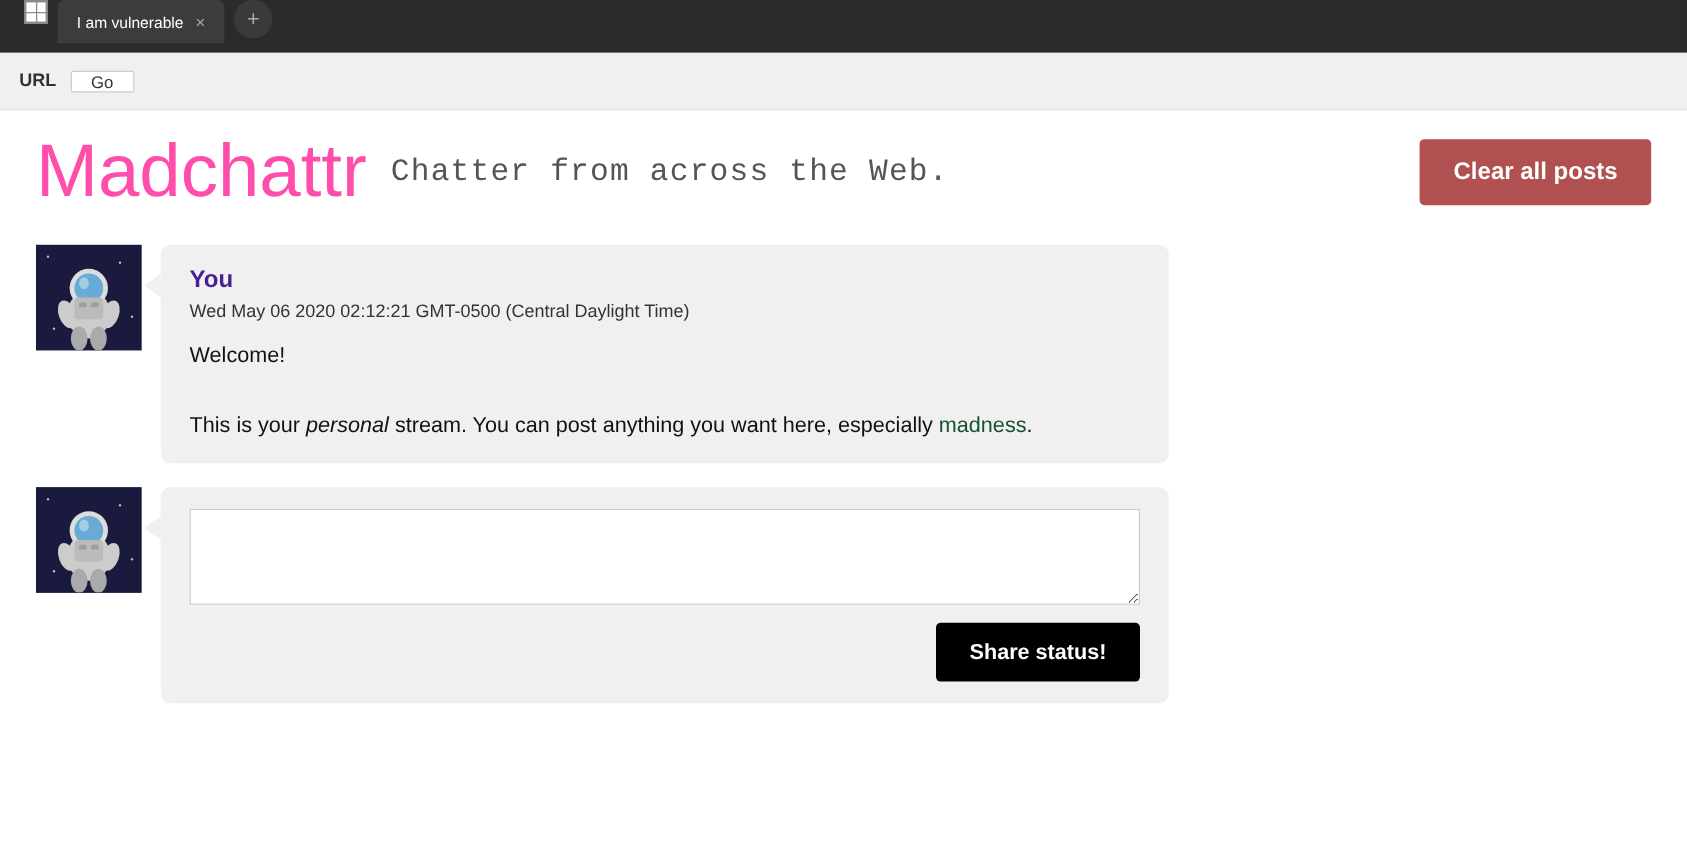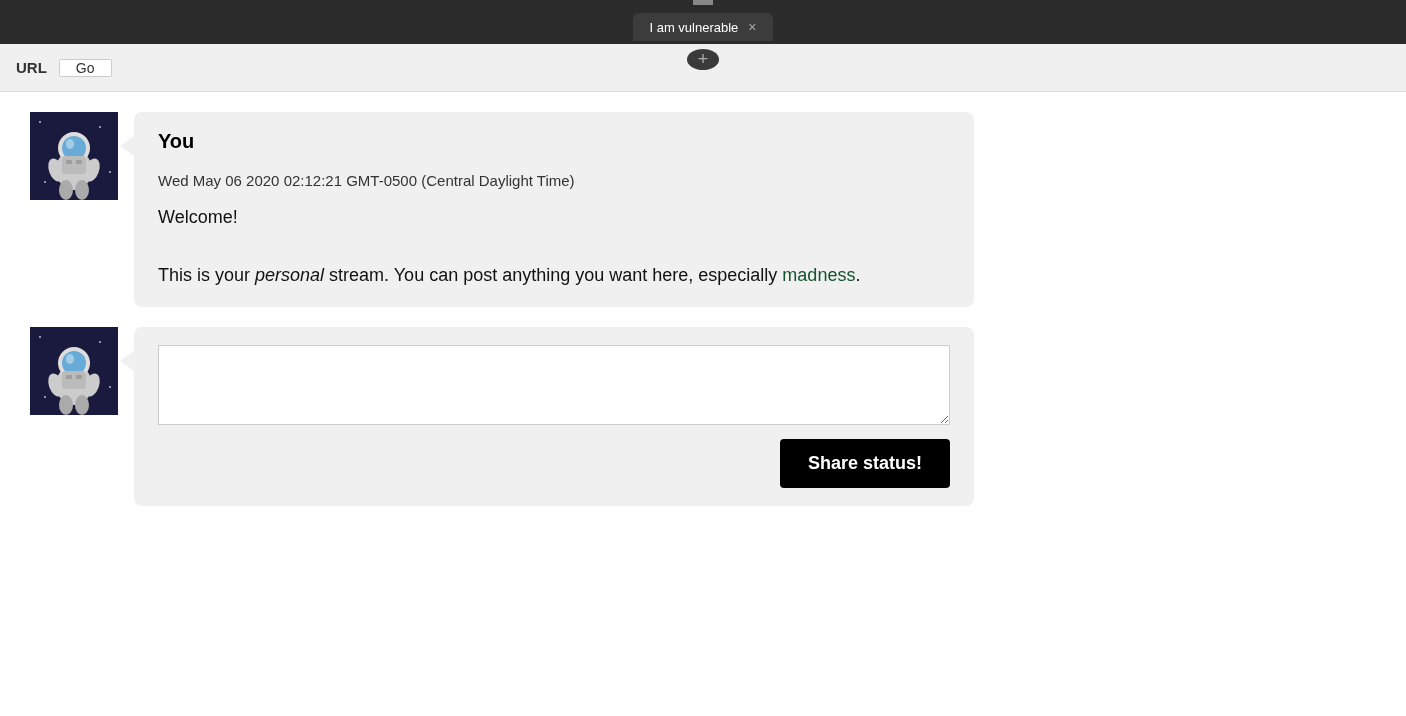--- a/index.html
+++ b/index.html
@@ -3,24 +3,22 @@
   <meta charset="utf-8">
   <style>
     * { margin: 0; padding: 0; box-sizing: border-box; }
     body { font-family: Arial, sans-serif; background: #fff; width: 1406px; min-height: 716px; overflow-x: hidden; }
 
     
     .browser-titlebar {
       background: #2b2b2b;
       height: 44px;
       display: flex;
-      align-items: center;
-      padding: 0 10px;
+      padding: 0 20px;
       gap: 8px;
-      flex-direction: column;
     }
     .browser-favicon {
       width: 20px;
       height: 20px;
       background: #888;
       display: grid;
       grid-template-columns: 1fr 1fr;
       gap: 1px;
       padding: 2px;
     }
@@ -183,22 +181,22 @@
       left: -14px;
       top: 24px;
       border-top: 10px solid transparent;
       border-bottom: 10px solid transparent;
       border-right: 14px solid #f0f0f0;
     }
 
     .post-author {
       font-size: 20px;
       font-weight: bold;
-      color: #000000;
-      margin-bottom: 19px;
+      color: #4c1d95;
+      margin-bottom: 6px;
       font-family: Arial, sans-serif;
     }
     .post-timestamp {
       font-size: 15px;
       color: #333;
       margin-bottom: 14px;
       font-family: Arial, sans-serif;
     }
     .post-body {
       font-size: 18px;
@@ -273,20 +271,27 @@
   <div class="browser-new-tab">+</div>
 </div>
 
 <div class="browser-addressbar">
   <span class="url-label">URL</span>
   <button class="go-button">Go</button>
 </div>
 
 <div class="page-content">
 
+  <div class="page-header">
+    <div class="header-left">
+      <div class="logo-text">Madchattr</div>
+      <div class="tagline">Chatter from across the Web.</div>
+    </div>
+    <button class="clear-all-btn">Clear all posts</button>
+  </div>
 
   <div class="posts-container">
 
     <div class="post-row">
       <div class="avatar-img">
         
         <svg class="astronaut-svg" viewBox="0 0 88 88" xmlns="http://www.w3.org/2000/svg">
           <rect width="88" height="88" fill="#1a1a3e"></rect>
 
           <circle cx="10" cy="10" r="1" fill="white" opacity="0.7"></circle>

